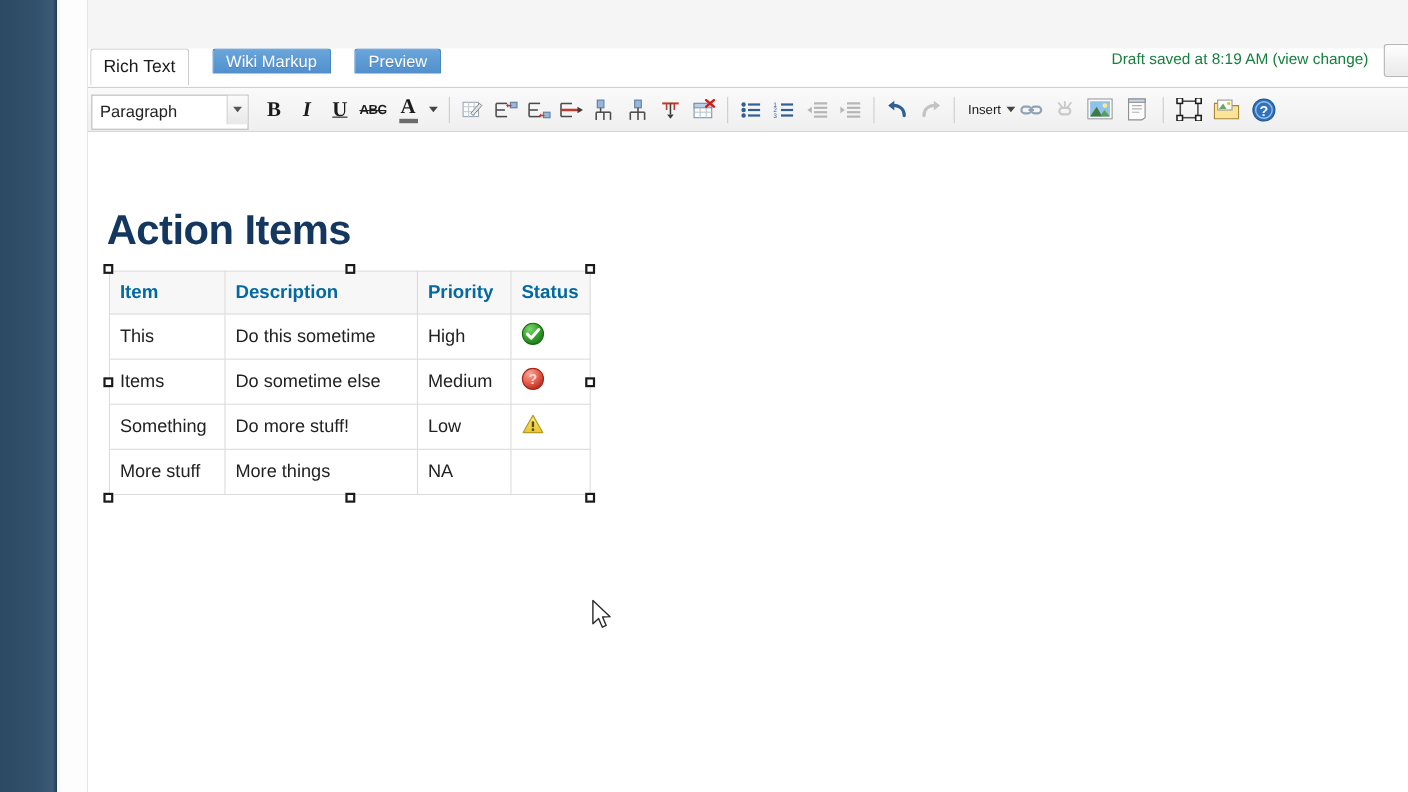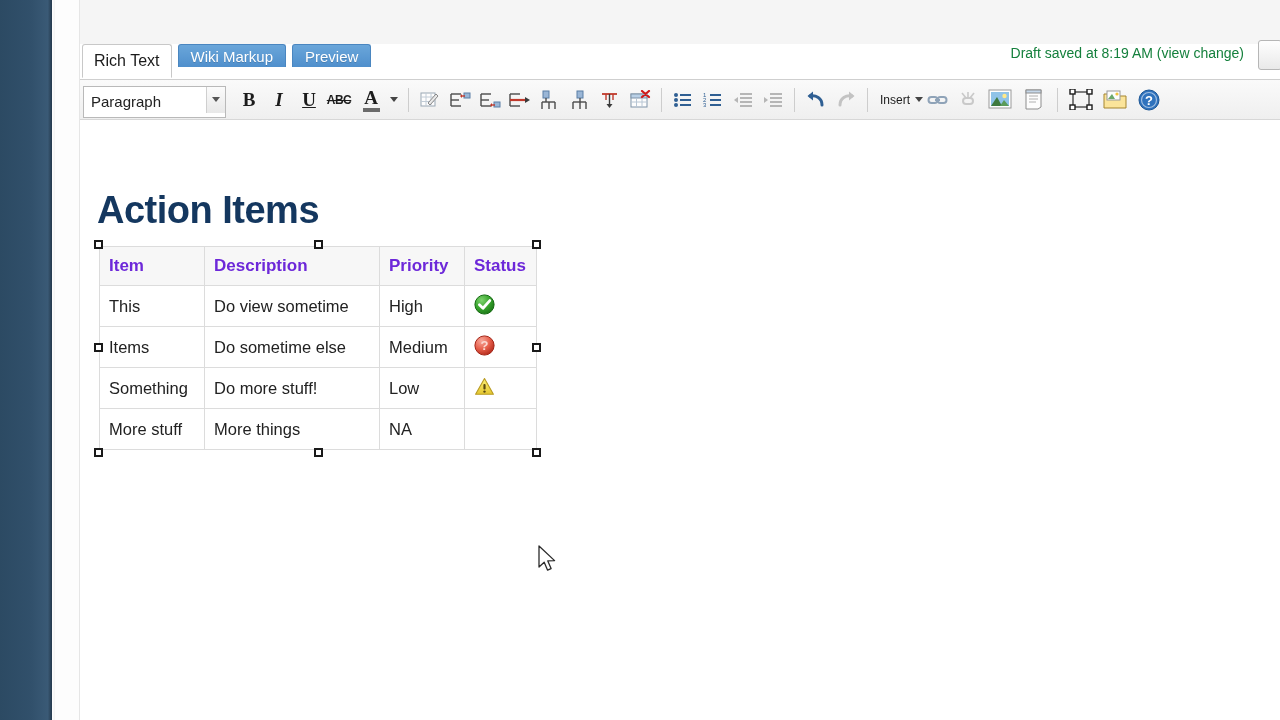--- a/index.html
+++ b/index.html
@@ -36,21 +36,21 @@
     background: #ffffff;
   }
   .chrome-top {
     position: absolute; left: 0; top: 0; right: 0; height: 44px;
     background: #f5f5f5;
   }
 
   
   .tabs {
     position: absolute; left: 2px; top: 44px; height: 35px;
-    display: flex; align-items: flex-start; gap: 6px;
+    display: flex; align-items: flex-start; gap: 21px;
   }
   .tab {
     height: 23px; padding: 0 12px;
     display: flex; align-items: center; justify-content: center;
     font-size: 15px; color: #ffffff;
     background: #5b9ad5;
     background: linear-gradient(to bottom,#6aa6da,#4f8fcc);
     border: 1px solid #4a86c0;
     border-bottom: none;
     border-radius: 3px 3px 0 0;
@@ -141,21 +141,21 @@
     border: 1px solid #dcdcdc;
     padding: 5px 9px;
     font-size: 16.5px;
     color: #222;
     height: 41px;
     vertical-align: middle;
     background: #ffffff;
   }
   table.at th {
     background: #f7f7f7;
-    color: #6d28d9;
+    color: #0369a1;
     font-weight: bold;
     text-align: left;
     height: 39px;
     font-size: 17px;
   }
   td.c-item   { width: 105px; }
   td.c-desc   { width: 175px; }
   td.c-prio   { width: 85px; }
   td.c-stat   { width: 72px; }
 
@@ -447,21 +447,21 @@
             <tr>
               <th class="c-item">Item</th>
               <th class="c-desc">Description</th>
               <th class="c-prio">Priority</th>
               <th class="c-stat">Status</th>
             </tr>
           </thead>
           <tbody>
             <tr>
               <td class="c-item">This</td>
-              <td class="c-desc">Do view sometime</td>
+              <td class="c-desc">Do this sometime</td>
               <td class="c-prio">High</td>
               <td class="c-stat">
                 <svg width="21" height="21" viewBox="0 0 21 21">
                   <defs>
                       <radialGradient id="gGreen" cx="35%" cy="28%" r="75%">
                     <stop offset="0%" stop-color="#7fd36f"></stop>
                         <stop offset="55%" stop-color="#39a62e"></stop>
                         <stop offset="100%" stop-color="#1d7a18"></stop>
                   </radialGradient>
                     </defs>

